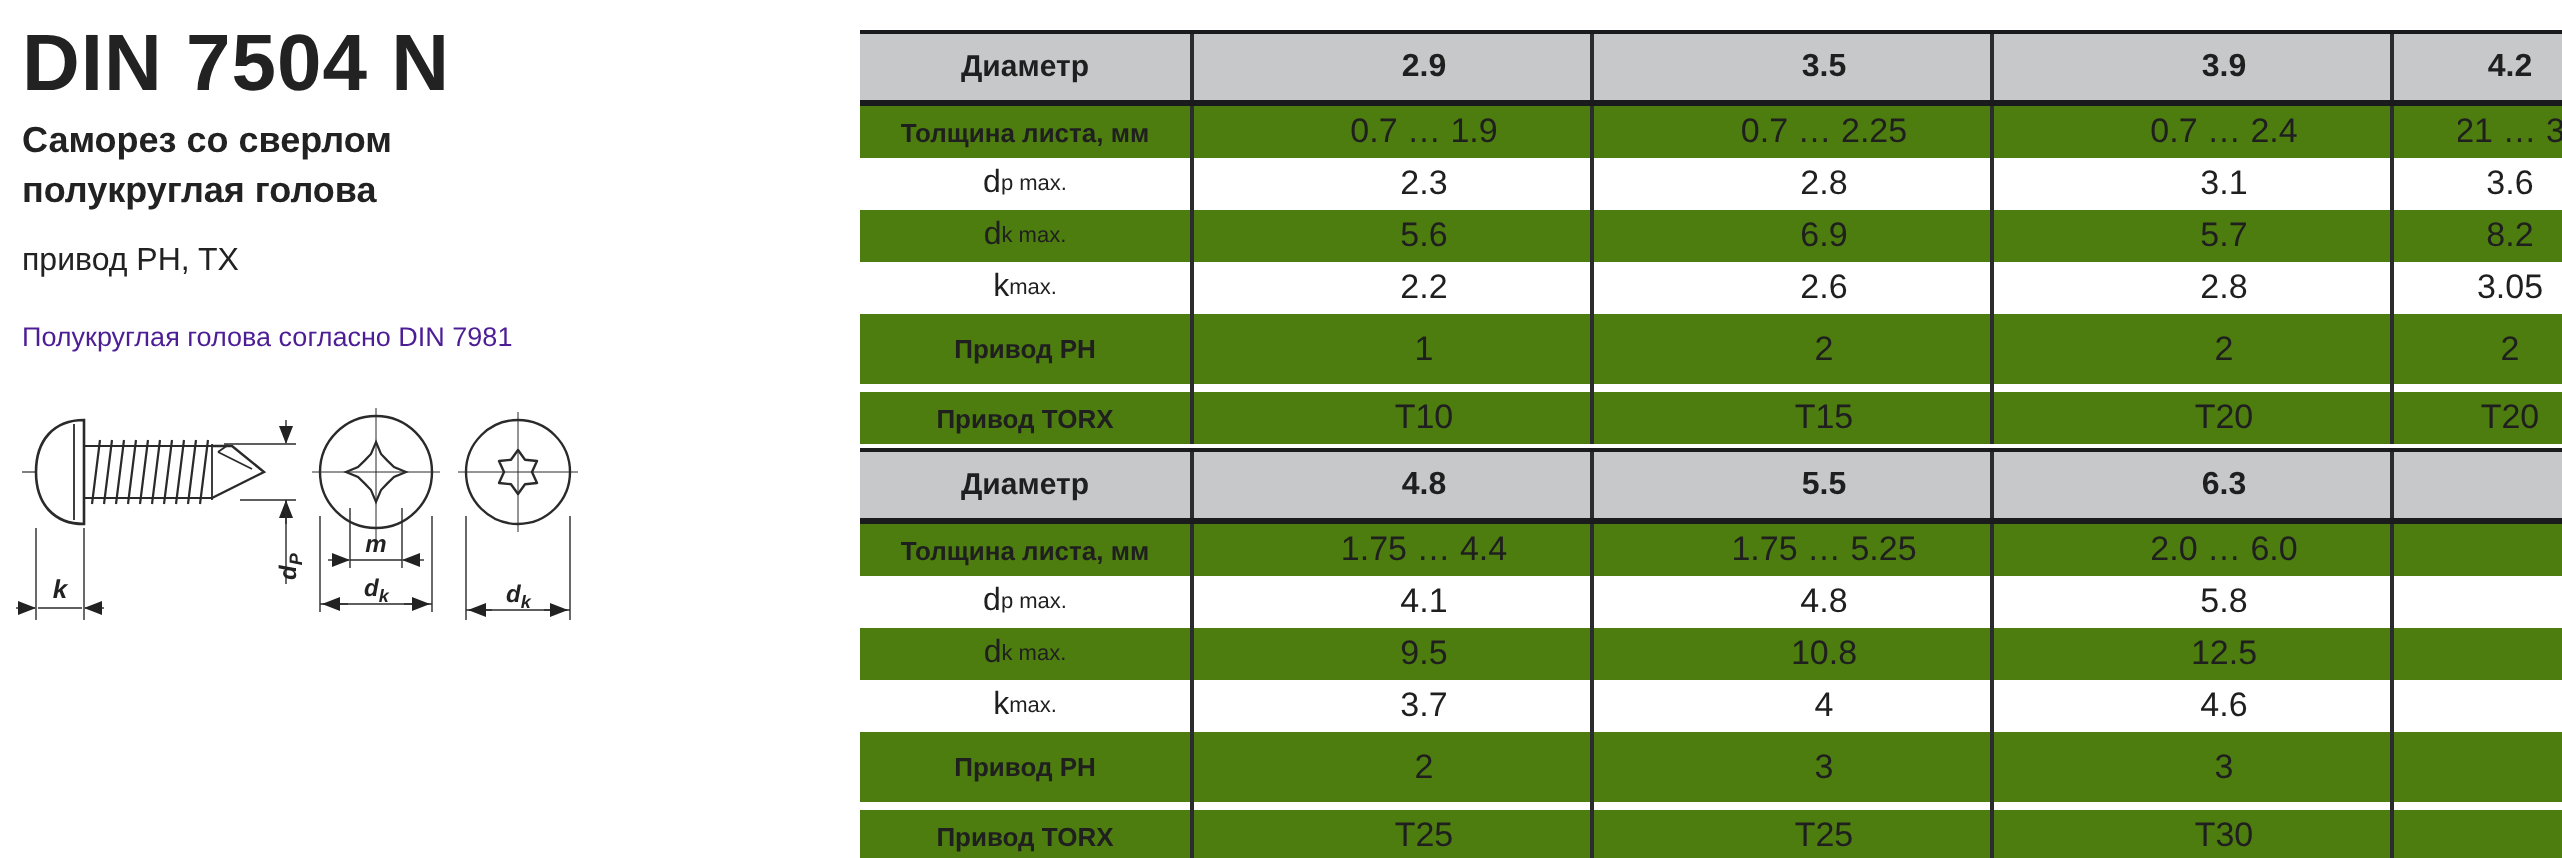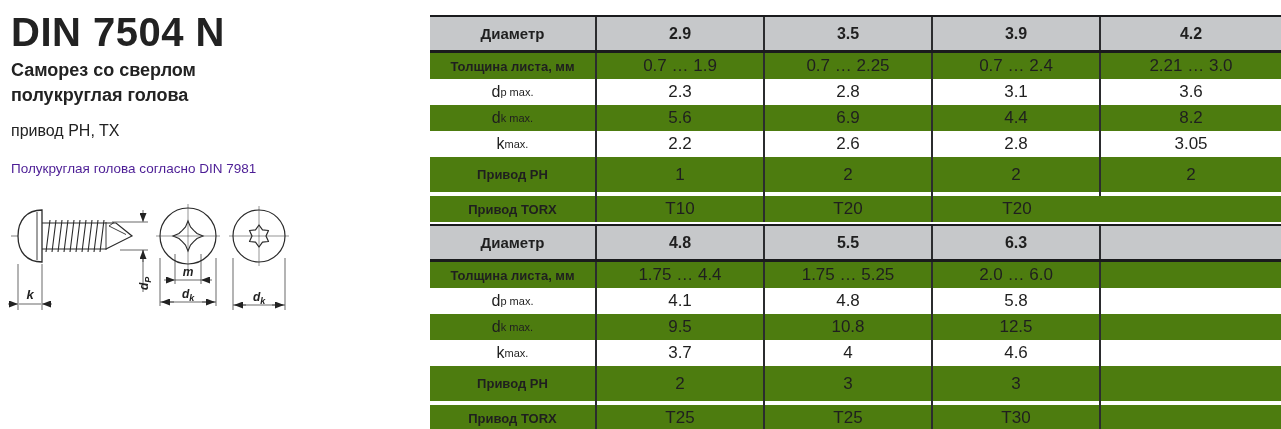--- a/index.html
+++ b/index.html
@@ -13,21 +13,21 @@
   .title{position:absolute;left:11px;top:10px;margin:0;font-size:40px;font-weight:bold;letter-spacing:.5px;color:#222;}
   .subtitle{position:absolute;left:11px;top:58px;font-size:18px;font-weight:bold;line-height:25px;color:#222;}
   .drive-note{position:absolute;left:11px;top:122px;font-size:16px;color:#222;}
   .head-note{position:absolute;left:11px;top:161px;font-size:13.5px;color:#4c1d95;}
   .drawing{position:absolute;left:6px;top:198px;}
 
   
   .tbl{position:absolute;left:430px;width:851px;}
   .t1{top:15px}
   .t2{top:224px}
-  .row{display:grid;grid-template-columns:167px 168px 168px 168px 1fr;}
+  .row{display:grid;grid-template-columns:167px 168px 168px 168px 1fr;gap:32px;}
   .row>div{
     display:flex;align-items:center;justify-content:center;
     box-sizing:border-box;overflow:hidden;white-space:nowrap;
   }
   .row>div:not(:last-child){border-right:2px solid #2b2c2e;}
   .head{height:33px;background:#c6c8ca;border-top:2px solid #1a1b1d;border-bottom:3px solid #1a1b1d;font-weight:bold;}
   .head .lbl{font-size:15px;}
   .head .v{font-size:16px;}
   .r{height:26px;font-size:17px;}
   .ph-row{height:35px;font-size:17px;}
@@ -147,21 +147,21 @@
     <div>3.1</div>
     <div>3.6</div>
   </div>
   <div class="row r gray">
     <div class="d-lbl">
         <span>d</span>
         <sub>k max.</sub>
       </div>
     <div>5.6</div>
     <div>6.9</div>
-    <div>4.4</div>
+    <div>5.7</div>
     <div>8.2</div>
   </div>
   <div class="row r">
     <div class="d-lbl">
         <span>k</span>
         <sub>max.</sub>
       </div>
     <div>2.2</div>
     <div>2.6</div>
     <div>2.8</div>
@@ -177,20 +177,21 @@
   <div class="row gaprow">
     <div></div>
       <div></div>
       <div></div>
       <div></div>
       <div></div>
   </div>
   <div class="row torx-row gray">
     <div class="small-lbl">Привод TORX</div>
     <div>T10</div>
+    <div>T15</div>
     <div>T20</div>
     <div>T20</div>
   </div>
 </div>
 
 <div class="tbl t2">
   <div class="row head">
     <div class="lbl">Диаметр</div>
     <div class="v">4.8</div>
     <div class="v">5.5</div>

